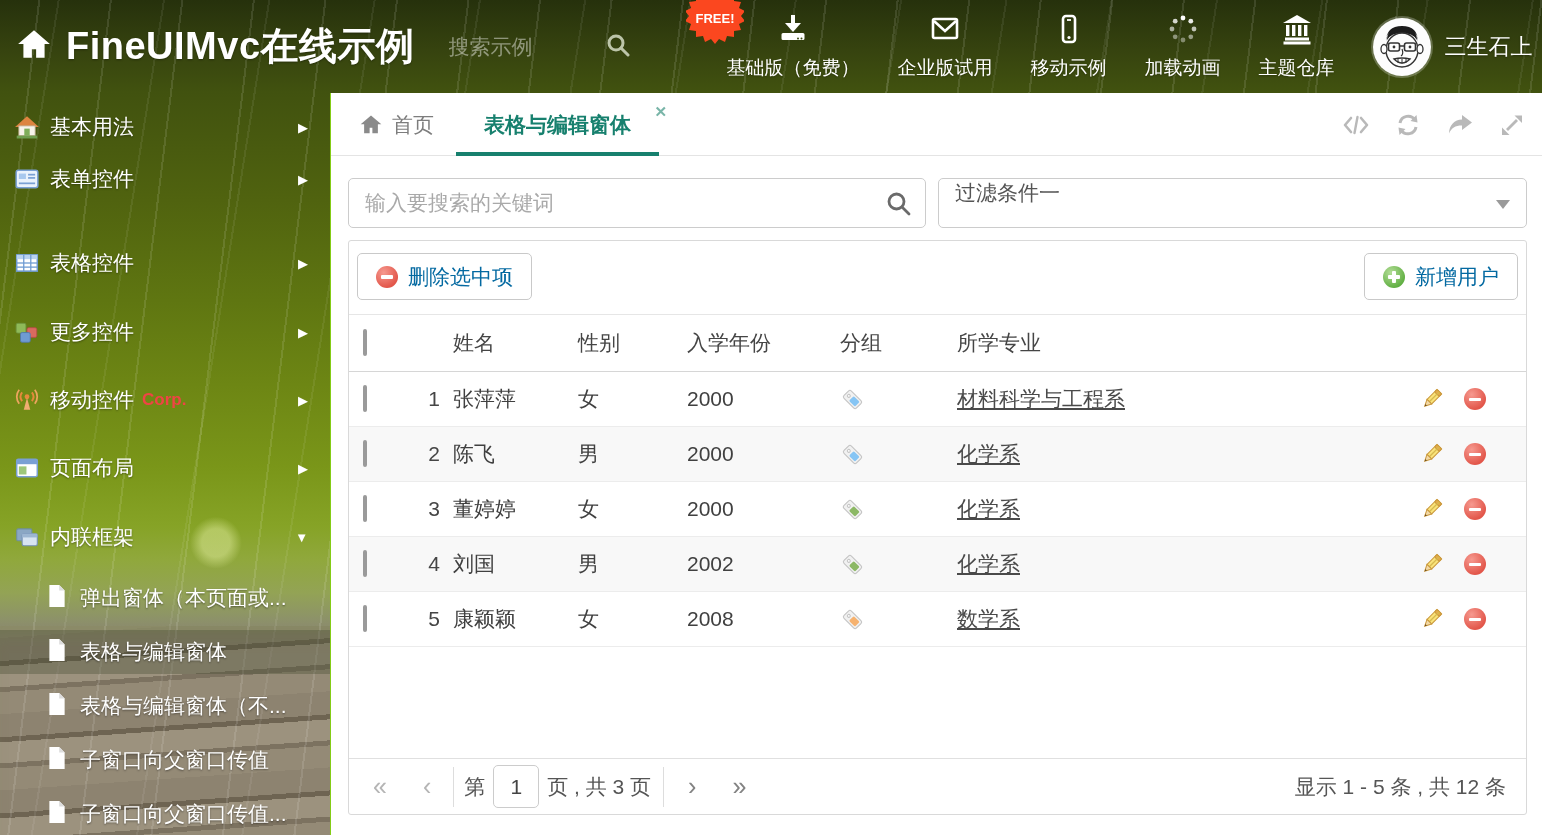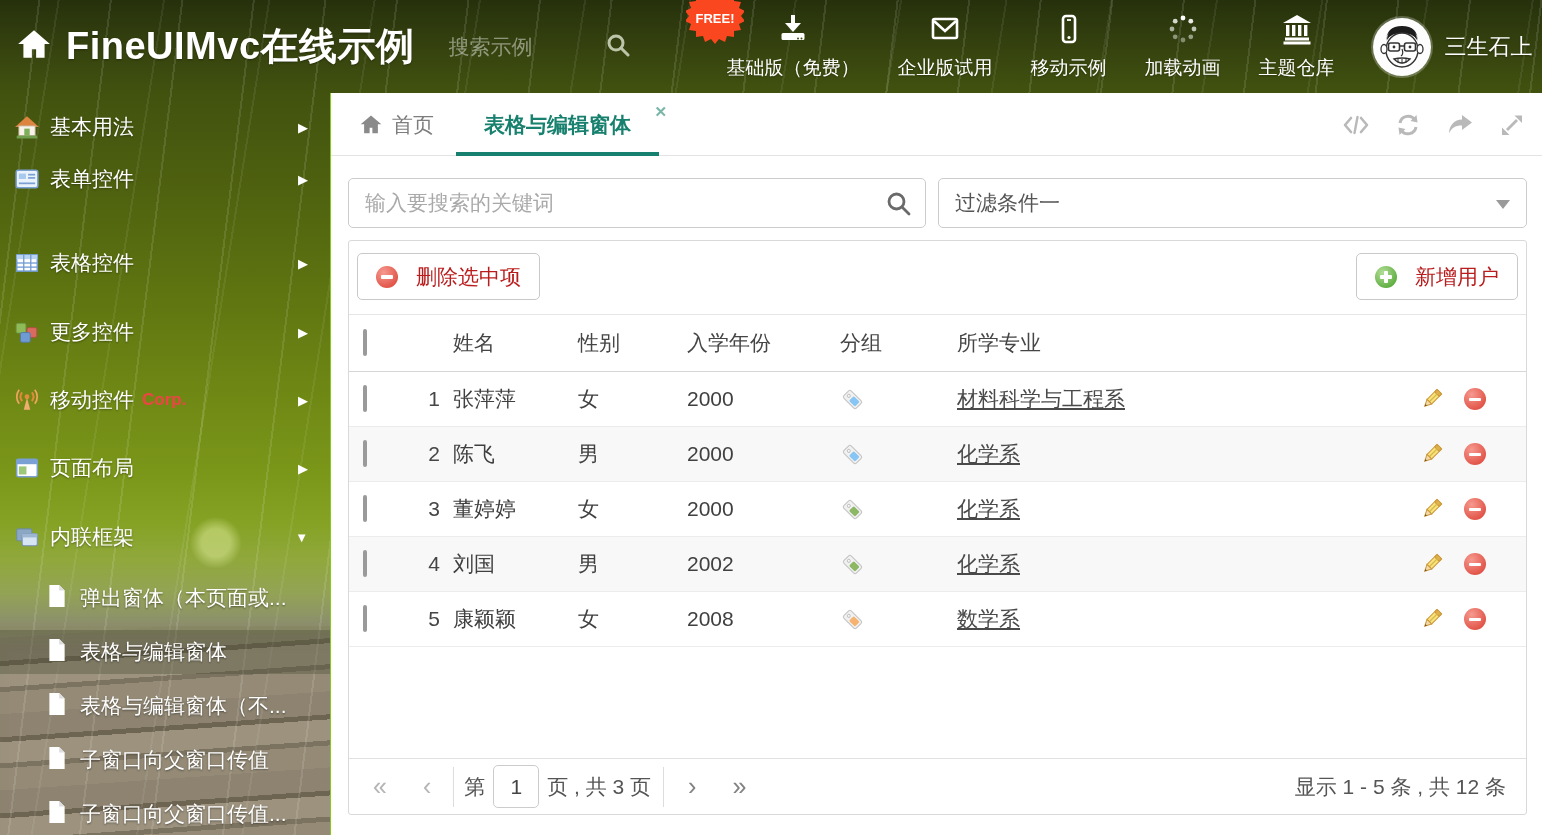--- a/index.html
+++ b/index.html
@@ -78,29 +78,29 @@
   .tab-tools { position:absolute; right:18px; top:0; height:63px; display:flex; align-items:center; gap:27px; }
   .tab-tools svg { cursor:pointer; }
 
   .filter-row { position:absolute; left:17px; top:85px; right:15px; height:50px; display:flex; gap:12px; }
   .kw-box { position:relative; width:578px; height:50px; }
   .kw-input { width:100%; height:100%; border:1px solid #ccc; border-radius:5px; padding:0 46px 0 16px;
     font-size:21px; color:#555; outline:none; font-family:inherit; }
   .kw-input::placeholder { color:#a9a9a9; }
   .kw-mag { position:absolute; right:14px; top:12px; }
   .sel-box { position:relative; flex:1; height:50px; border:1px solid #ccc; border-radius:5px;
-    display:flex; align-items:center; padding:0 16px; font-size:21px; color:#555; cursor:pointer; }
+    display:flex; padding:0 16px; font-size:21px; color:#555; cursor:pointer; }
   .sel-caret { position:absolute; right:16px; top:21px; width:0; height:0;
     border-left:7px solid transparent; border-right:7px solid transparent; border-top:9px solid #9a9a9a; }
 
   .panel { position:absolute; left:17px; top:147px; right:15px; bottom:20px;
     border:1px solid #d9d9d9; border-radius:3px; display:flex; flex-direction:column; background:#fff; }
   .toolbar { position:relative; height:74px; border-bottom:1px solid #e6e6e6; flex:none; }
   .btn { position:absolute; top:12px; height:47px; background:#fff; border:1px solid #c9c9c9; border-radius:5px;
-    display:flex; align-items:center; gap:18px; padding:0 18px; font-size:21px; color:#b91c1c; cursor:pointer; }
+    display:flex; align-items:center; gap:10px; padding:0 18px; font-size:21px; color:#0369a1; cursor:pointer; }
   .btn-del { left:8px; }
   .btn-add { right:8px; }
   .circle-ic { width:22px; height:22px; border-radius:50%; position:relative; flex:none; }
   .circle-red { background:radial-gradient(circle at 35% 30%, #f6998f, #e2564a 72%); }
   .circle-green { background:radial-gradient(circle at 35% 30%, #b2dd96, #5fae41 75%); }
   .circle-ic.minus::after { content:""; position:absolute; left:5px; top:9.5px; width:12px; height:3.5px; background:#fff; border-radius:1px; }
   .circle-ic.plus::after { content:""; position:absolute; left:5px; top:9.5px; width:12px; height:3.5px; background:#fff; border-radius:1px; }
   .circle-ic.plus::before { content:""; position:absolute; left:9.3px; top:5px; width:3.5px; height:12px; background:#fff; border-radius:1px; }
 
   .thead { height:57px; display:flex; align-items:center; border-bottom:1px solid #d6d6d6;

